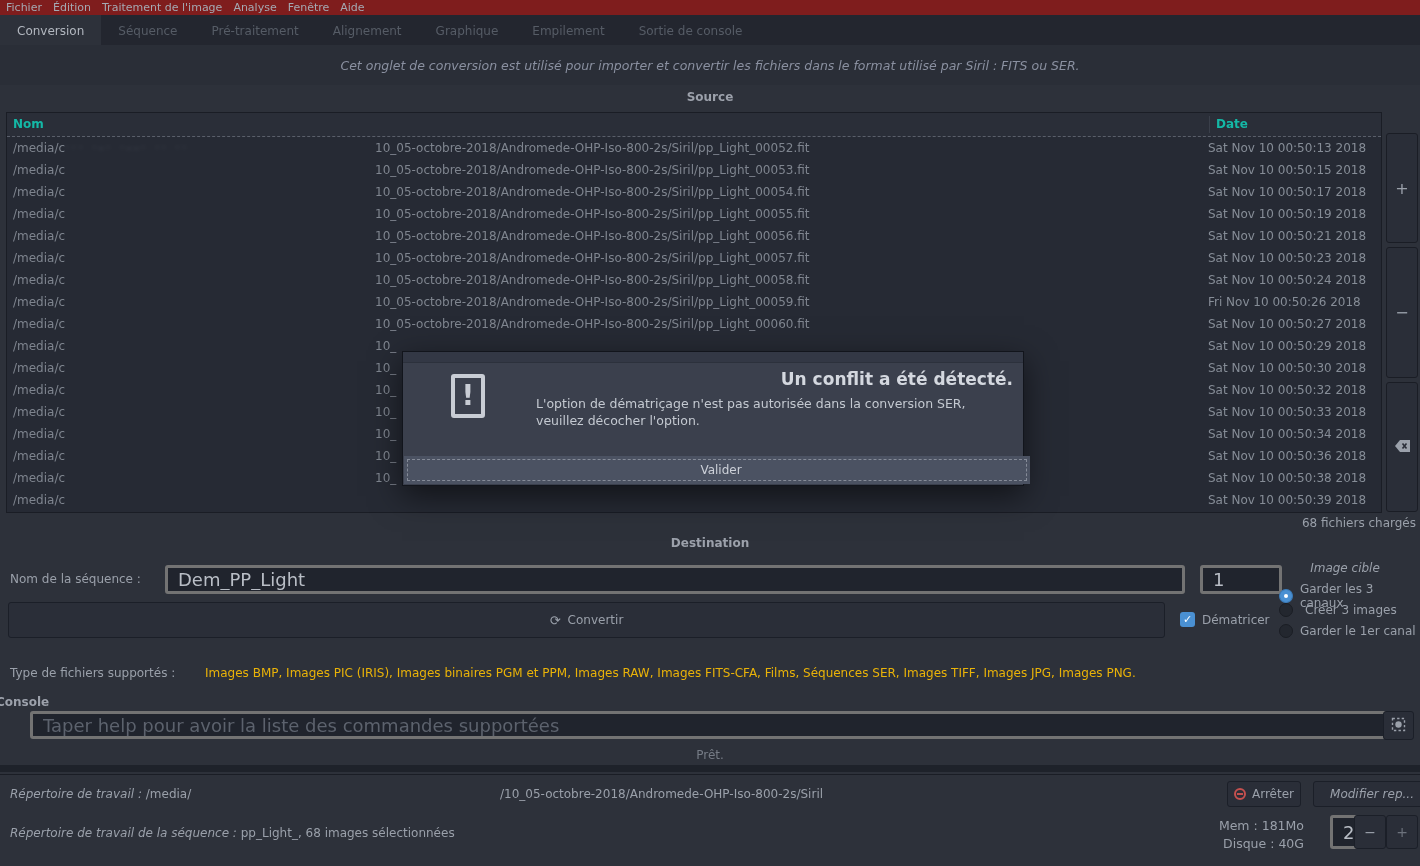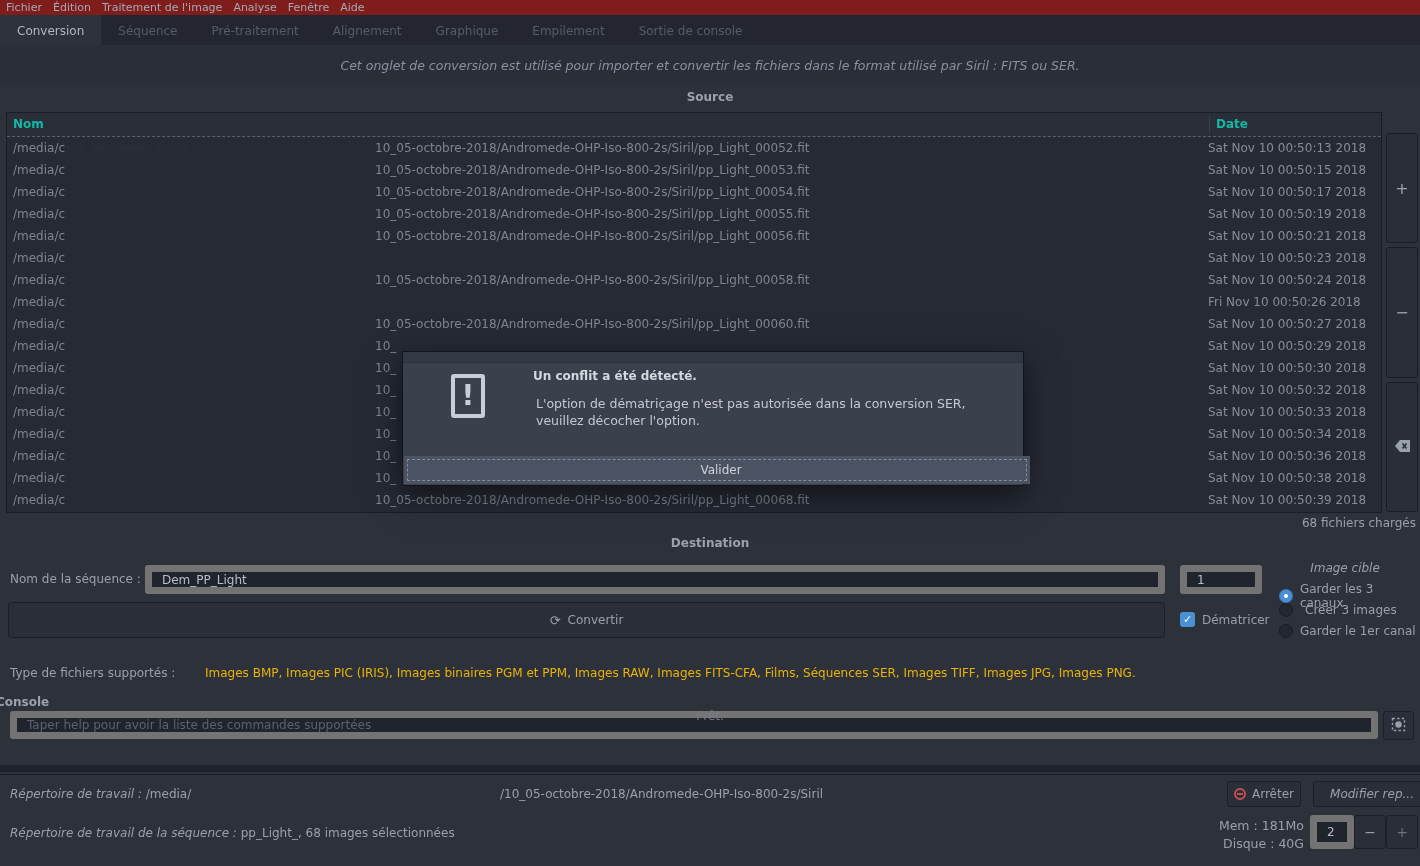--- a/index.html
+++ b/index.html
@@ -44,23 +44,23 @@
   .r-date{position:absolute;left:1201px;top:4px;white-space:nowrap;color:#868d97;}
 
   
   .vbtn{left:1386px;width:32px;background:#2a2e38;border:1px solid #1a1d25;
     border-radius:3px;box-sizing:border-box;display:flex;align-items:center;justify-content:center;
     color:#9aa0aa;}
   .files-loaded{left:0;top:516px;width:1416px;text-align:right;color:#9aa0aa;}
 
   
   .label{color:#9aa0aa;}
-  input.native{background:#20242d;border:7px solid #737373;border-radius:3px;
-    box-sizing:border-box;color:#b9bec6;font-size:12px;padding:0 10px;outline:none;
-    font-family:"DejaVu Sans","Liberation Sans",sans-serif;}
+  input.native{background:#20242d;border:3px solid #737373;border-radius:3px;
+    box-sizing:border-box;color:#b9bec6;font-size:18px;padding:0 10px;outline:none;
+    font-family:"DejaVu Sans","Liberation Sans",sans-serif;margin-left:20px;}
   input.native::placeholder{color:#5c626d;}
   .button{background:#2a2e38;border:1px solid #1b1f28;border-radius:3px;
     box-sizing:border-box;display:flex;align-items:center;justify-content:center;
     color:#9aa0aa;cursor:default;}
   .refresh-glyph{margin-right:7px;font-size:13px;}
   .checkbox{width:15px;height:15px;background:#4a90d2;border-radius:3px;color:#fff;
     display:flex;align-items:center;justify-content:center;font-size:11px;font-weight:bold;}
   .radio{width:14px;height:14px;border-radius:50%;box-sizing:border-box;}
   .radio.off{background:#23272f;border:1px solid #1a1d24;}
   .radio.on{background:#4a90d2;border:1px solid #3a7ab8;position:relative;}
@@ -73,22 +73,22 @@
   .footer-sep{left:0;top:774px;width:1420px;height:0;border-top:1px solid #1a1d25;}
 
   
   .dialog{left:402px;top:351px;width:622px;height:135px;background:#3b404d;
     border:1px solid #12151c;box-sizing:border-box;z-index:10;
     box-shadow:0 10px 30px rgba(0,0,0,.55);}
   .dialog-titlebar{height:10px;background:#333845;border-bottom:1px solid #2c313c;}
   .dlg-icon{position:absolute;left:48px;top:22px;width:26px;height:36px;
     border:4px solid #c9cdd5;border-radius:3px;display:flex;align-items:center;justify-content:center;
     color:#c9cdd5;font-weight:900;font-size:28px;line-height:1;}
-  .dlg-title{position:absolute;left:130px;top:17px;width:480px;text-align:left;
-    font-weight:bold;font-size:12px;color:#d4d8df;}
+  .dlg-title{position:absolute;left:130px;top:17px;width:480px;text-align:right;
+    font-weight:bold;font-size:17px;color:#d4d8df;}
   .dlg-msg{position:absolute;left:133px;top:43px;width:470px;color:#c4c9d1;font-size:12.5px;line-height:17px;}
   .dlg-btn{position:absolute;left:1px;bottom:1px;width:618px;height:28px;background:#4b5262;
     display:flex;align-items:center;justify-content:center;color:#ccd0d8;
     outline:1px dashed #858b98;outline-offset:-4px;padding-left:8px;}
 
   .stop-glyph{width:12px;height:12px;border:2px solid #c4504f;border-radius:50%;
     box-sizing:border-box;position:relative;margin-right:6px;}
   .stop-glyph::after{content:"";position:absolute;left:1px;top:3px;width:6px;height:2px;background:#c4504f;}
 </style>
 </head>
@@ -147,29 +147,31 @@
         <span class="r-path">10_05-octobre-2018/Andromede-OHP-Iso-800-2s/Siril/pp_Light_00055.fit</span>
         <span class="r-date">Sat Nov 10 00:50:19 2018</span>
       </div>
       <div class="row">
         <span class="r-prefix">/media/c</span>
         <span class="r-path">10_05-octobre-2018/Andromede-OHP-Iso-800-2s/Siril/pp_Light_00056.fit</span>
         <span class="r-date">Sat Nov 10 00:50:21 2018</span>
       </div>
       <div class="row">
         <span class="r-prefix">/media/c</span>
+        <span class="r-path">10_05-octobre-2018/Andromede-OHP-Iso-800-2s/Siril/pp_Light_00057.fit</span>
         <span class="r-date">Sat Nov 10 00:50:23 2018</span>
       </div>
       <div class="row">
         <span class="r-prefix">/media/c</span>
         <span class="r-path">10_05-octobre-2018/Andromede-OHP-Iso-800-2s/Siril/pp_Light_00058.fit</span>
         <span class="r-date">Sat Nov 10 00:50:24 2018</span>
       </div>
       <div class="row">
         <span class="r-prefix">/media/c</span>
+        <span class="r-path">10_05-octobre-2018/Andromede-OHP-Iso-800-2s/Siril/pp_Light_00059.fit</span>
         <span class="r-date">Fri Nov 10 00:50:26 2018</span>
       </div>
       <div class="row">
         <span class="r-prefix">/media/c</span>
         <span class="r-path">10_05-octobre-2018/Andromede-OHP-Iso-800-2s/Siril/pp_Light_00060.fit</span>
         <span class="r-date">Sat Nov 10 00:50:27 2018</span>
       </div>
       <div class="row">
         <span class="r-prefix">/media/c</span>
         <span class="r-path">10_</span>
@@ -200,21 +202,20 @@
         <span class="r-path">10_</span>
         <span class="r-date">Sat Nov 10 00:50:36 2018</span>
       </div>
       <div class="row">
         <span class="r-prefix">/media/c</span>
         <span class="r-path">10_</span>
         <span class="r-date">Sat Nov 10 00:50:38 2018</span>
       </div>
       <div class="row">
         <span class="r-prefix">/media/c</span>
-        <span class="r-path">10_05-octobre-2018/Andromede-OHP-Iso-800-2s/Siril/pp_Light_00068.fit</span>
         <span class="r-date">Sat Nov 10 00:50:39 2018</span>
       </div>
     </div>
 </div>
 
 <div class="abs vbtn" style="top:133px;height:110px;font-size:16px;">
   <span>+</span>
 </div>
 <div class="abs vbtn" style="top:247px;height:131px;font-size:16px;">
   <span>−</span>
@@ -271,21 +272,21 @@
 <input class="abs native" style="left: 10px; top: 711px; width: 1368px; height: 28px;" placeholder="Taper help pour avoir la liste des commandes supportées">
 <div class="abs button" style="left:1383px;top:711px;width:31px;height:29px;">
   <span>
     <svg width="15" height="15" viewBox="0 0 15 15">
       <rect x="1.5" y="1.5" width="12" height="12" fill="none" stroke="#9aa0aa" stroke-width="1.4" stroke-dasharray="2.4 2.2"></rect>
       <circle cx="7.5" cy="7.5" r="3.2" fill="#9aa0aa"></circle>
     </svg>
   </span>
 </div>
 
-<div class="abs" style="left:0;top:709px;width:1420px;text-align:center;color:#767c86;">Prêt.</div>
+<div class="abs" style="left:0;top:748px;width:1420px;text-align:center;color:#767c86;">Prêt.</div>
 <div class="abs progress"></div>
 <div class="abs footer-sep"></div>
 
 <span class="abs" style="left:10px;top:787px;"><i class="italic">Répertoire de travail : </i><span>/media/</span></span>
 <span class="abs" style="left:500px;top:787px;color:#9aa0aa;">/10_05-octobre-2018/Andromede-OHP-Iso-800-2s/Siril</span>
 
 <div class="abs button" style="left:1227px;top:781px;width:74px;height:26px;">
   <span class="stop-glyph"></span>
   <span>Arrêter</span>
 </div>

